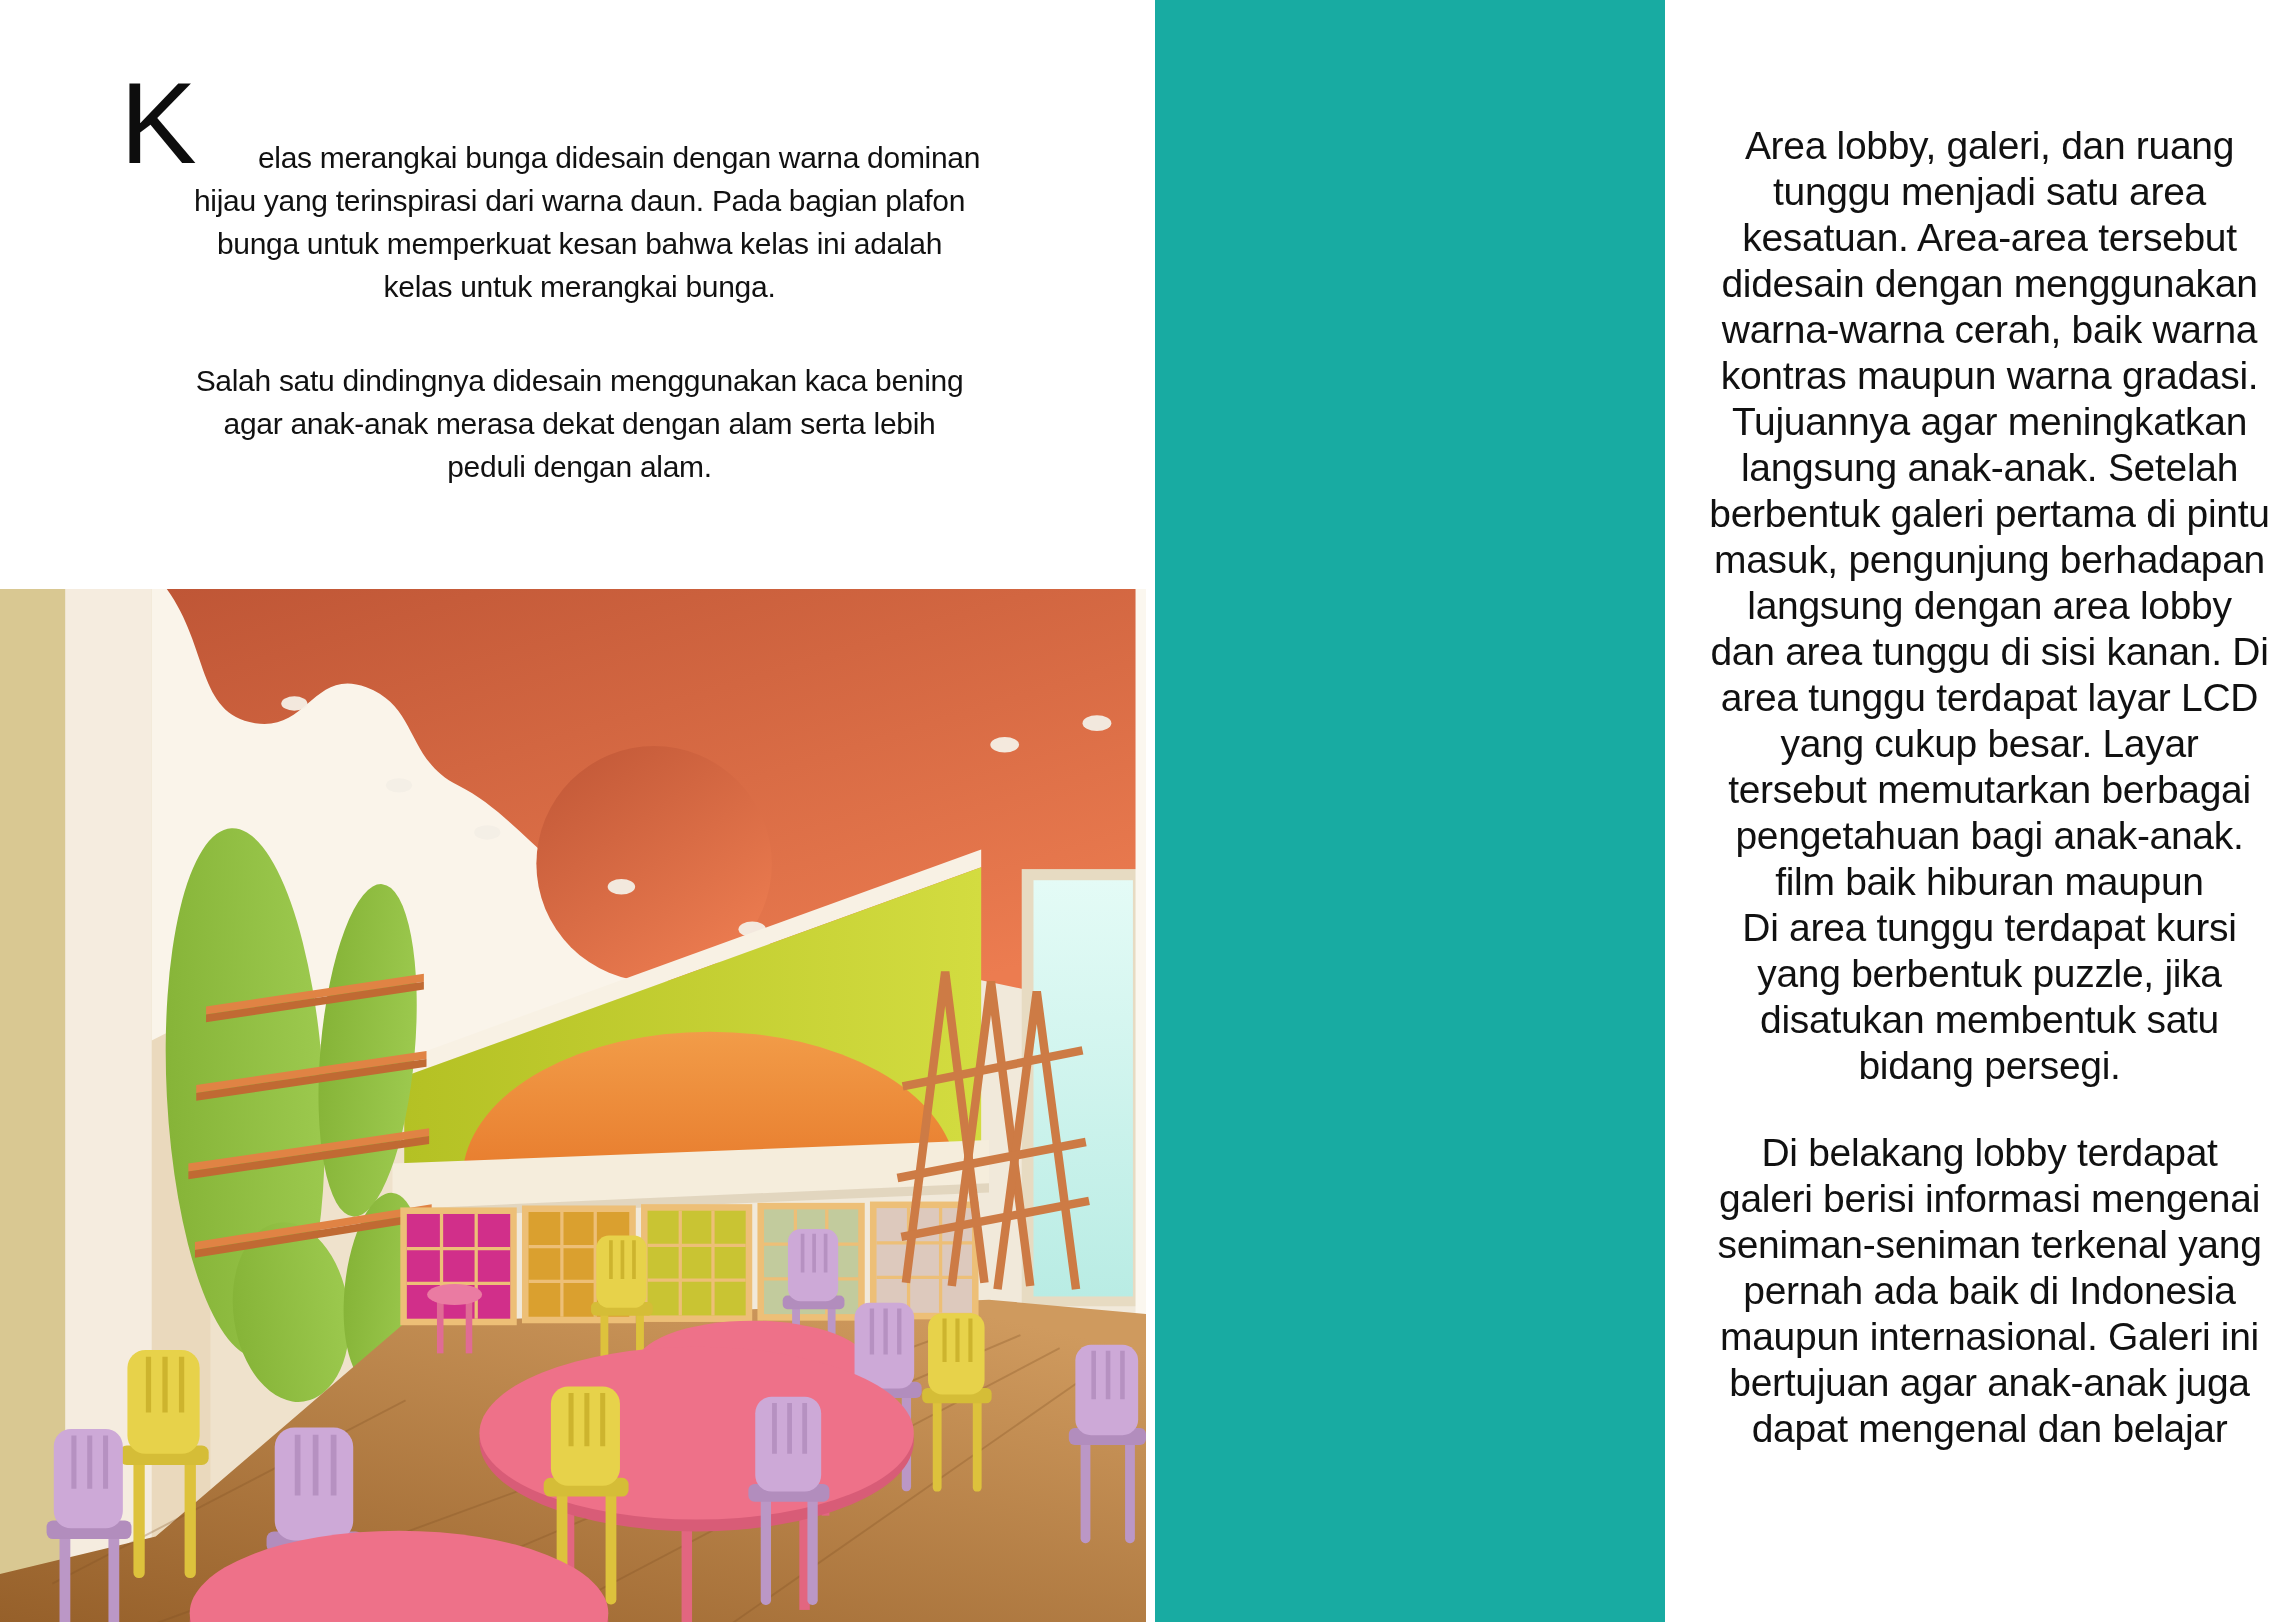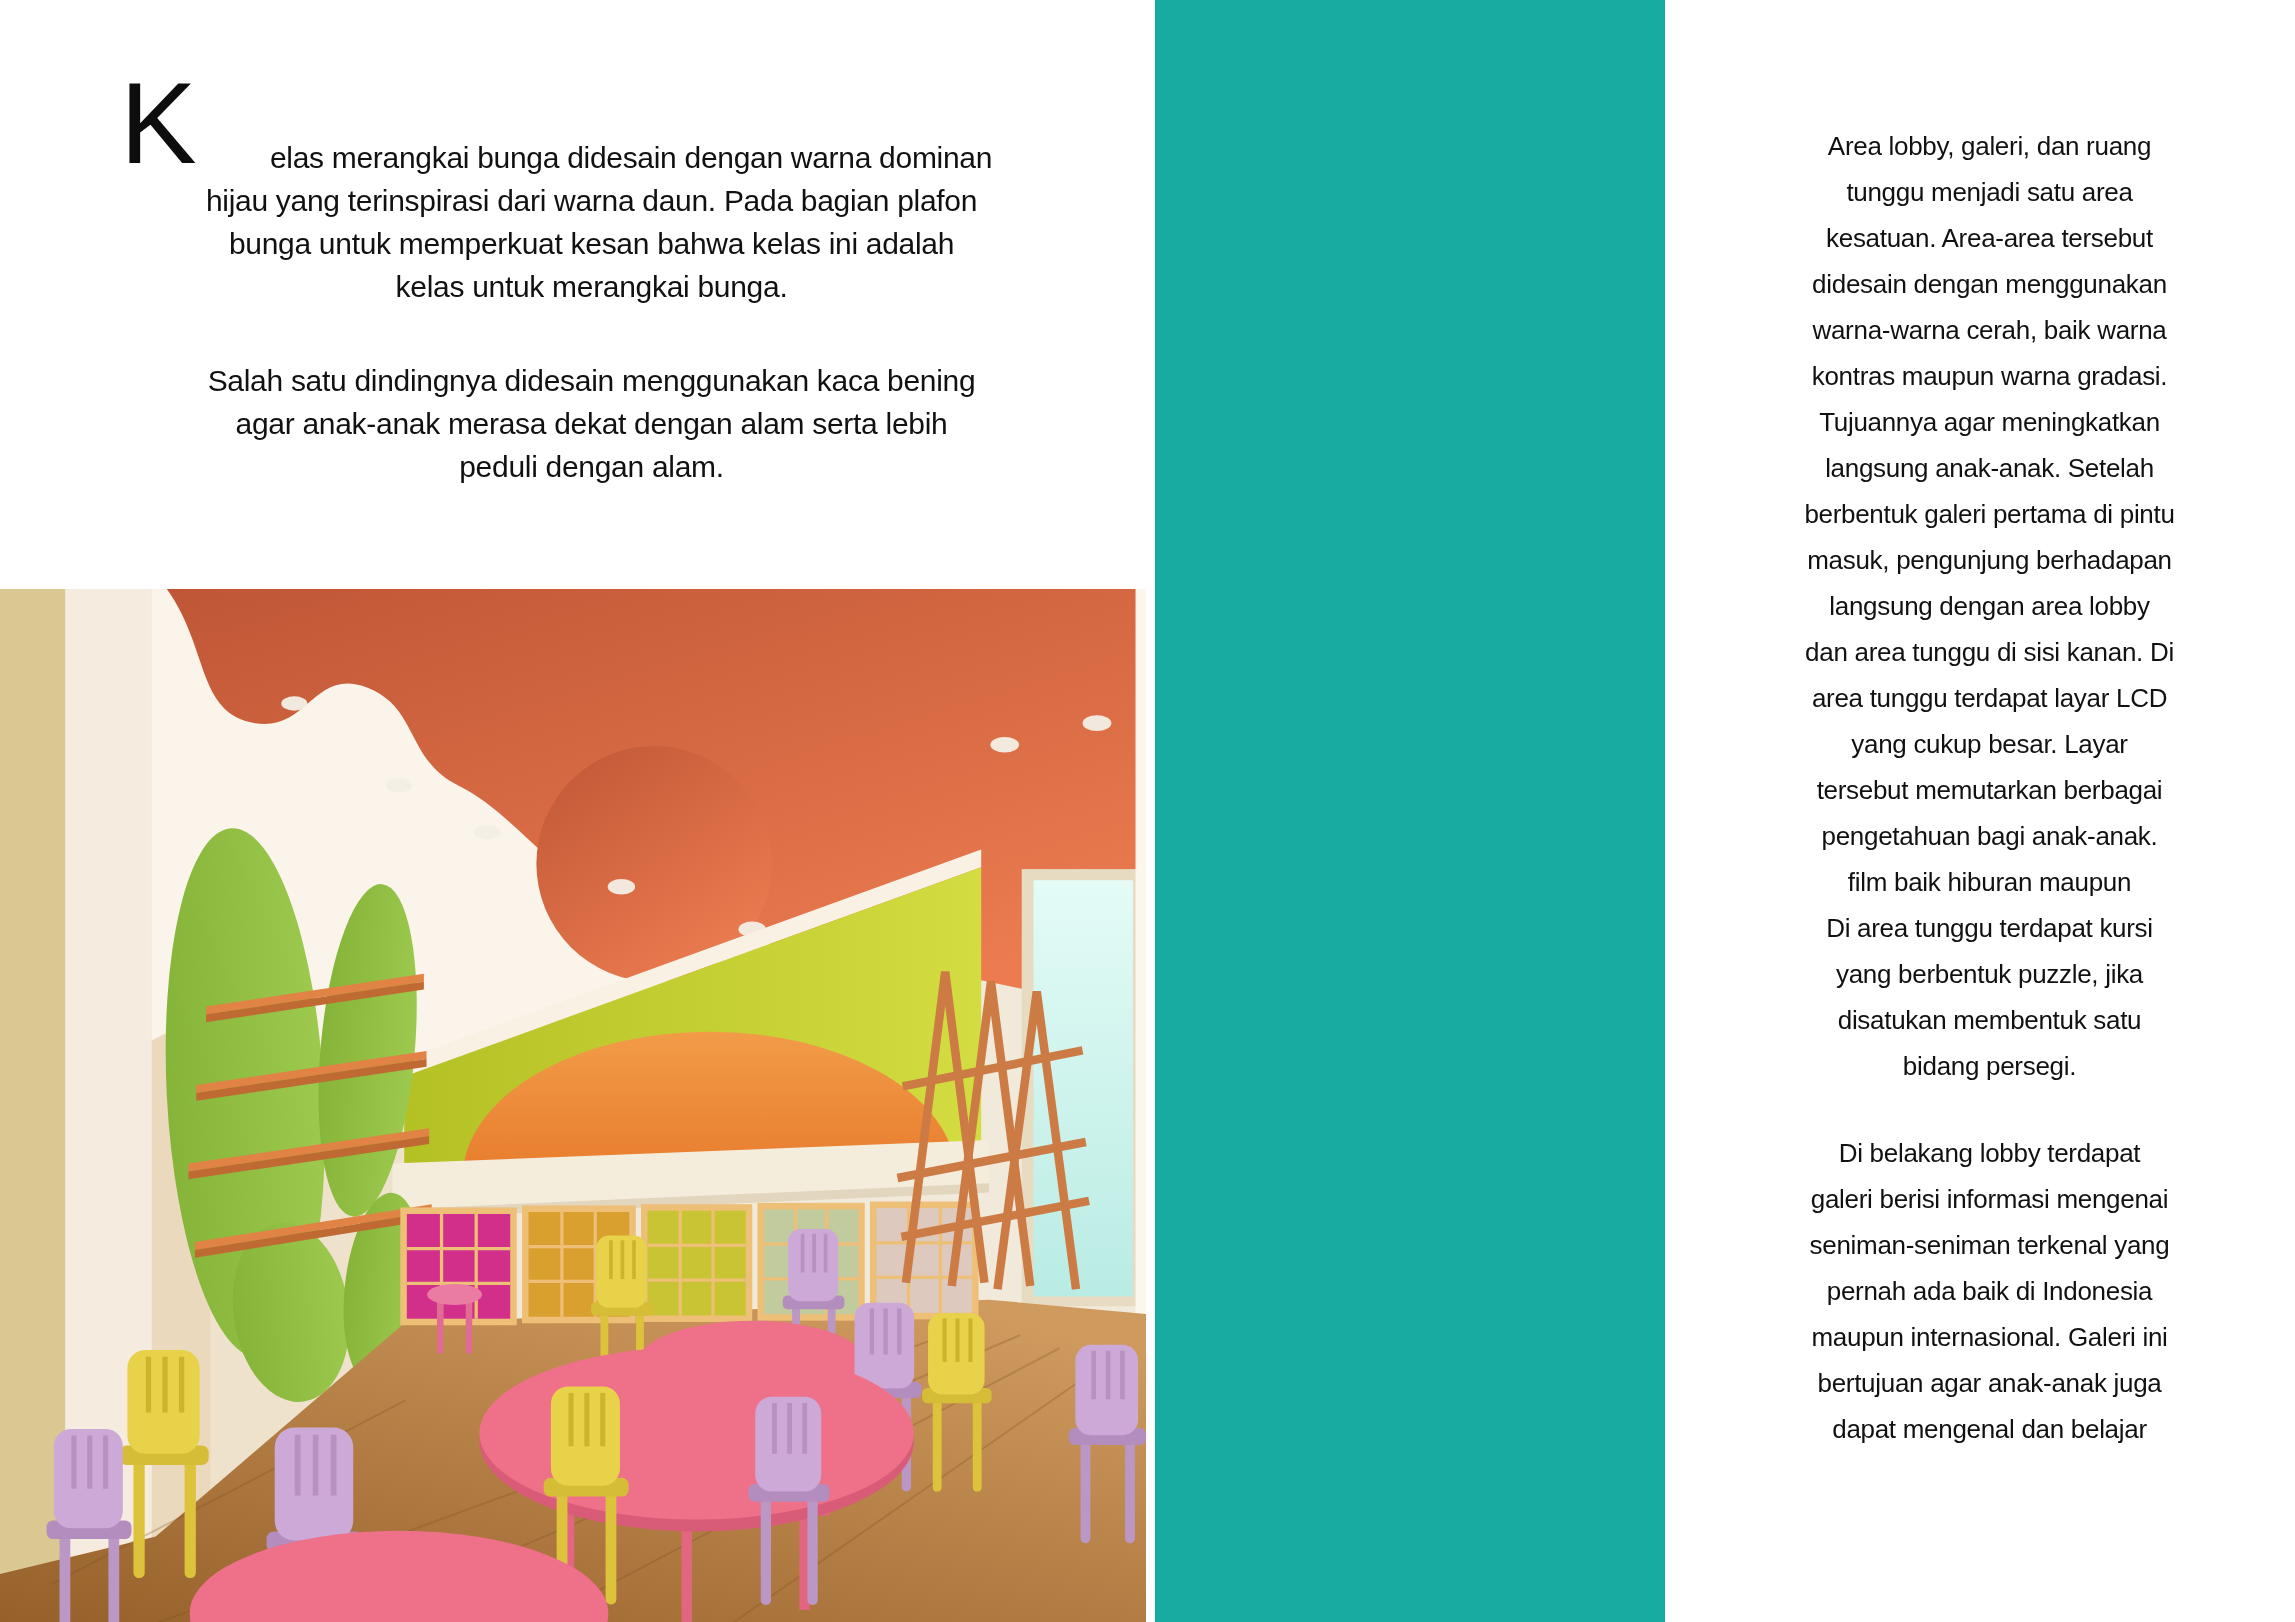--- a/index.html
+++ b/index.html
@@ -5,29 +5,29 @@
   html,body{margin:0;padding:0;}
   body{
     width:2295px;height:1623px;position:relative;overflow:hidden;
     background:#ffffff;
     font-family:"Liberation Sans", sans-serif;
     color:#111111;
   }
   
   .column{position:absolute;text-align:center;}
   .column .line{white-space:nowrap;}
-  #left-article{left:68px;top:136px;width:1047px;font-size:30px;line-height:43px;letter-spacing:-0.3px;}
+  #left-article{left:56px;top:136px;width:1047px;font-size:30px;line-height:43px;letter-spacing:-0.3px;}
   #left-article .para2{margin-top:51px;}
   #left-article .para1 .line:first-child{padding-left:79px;}
   #drop-cap{
     position:absolute;left:120px;top:66px;
     font-size:115px;line-height:1;letter-spacing:0;
     color:#0d0d0d;
   }
-  #right-article{left:1695px;top:123px;width:589px;font-size:26px;line-height:46px;letter-spacing:-0.3px;}
+  #right-article{left:1695px;top:123px;width:589px;font-size:39px;line-height:46px;letter-spacing:-0.3px;}
   #right-article .para2{margin-top:41px;}
   
   #divider-band{position:absolute;left:1155px;top:0;width:510px;height:1623px;background:#18aba2;}
   
   #classroom-photo{position:absolute;left:0;top:589px;width:1146px;height:1034px;}
   #classroom-photo svg{display:block;width:100%;height:100%;}
 </style>
 </head>
 <body style="background: rgb(255, 255, 255);">
 

